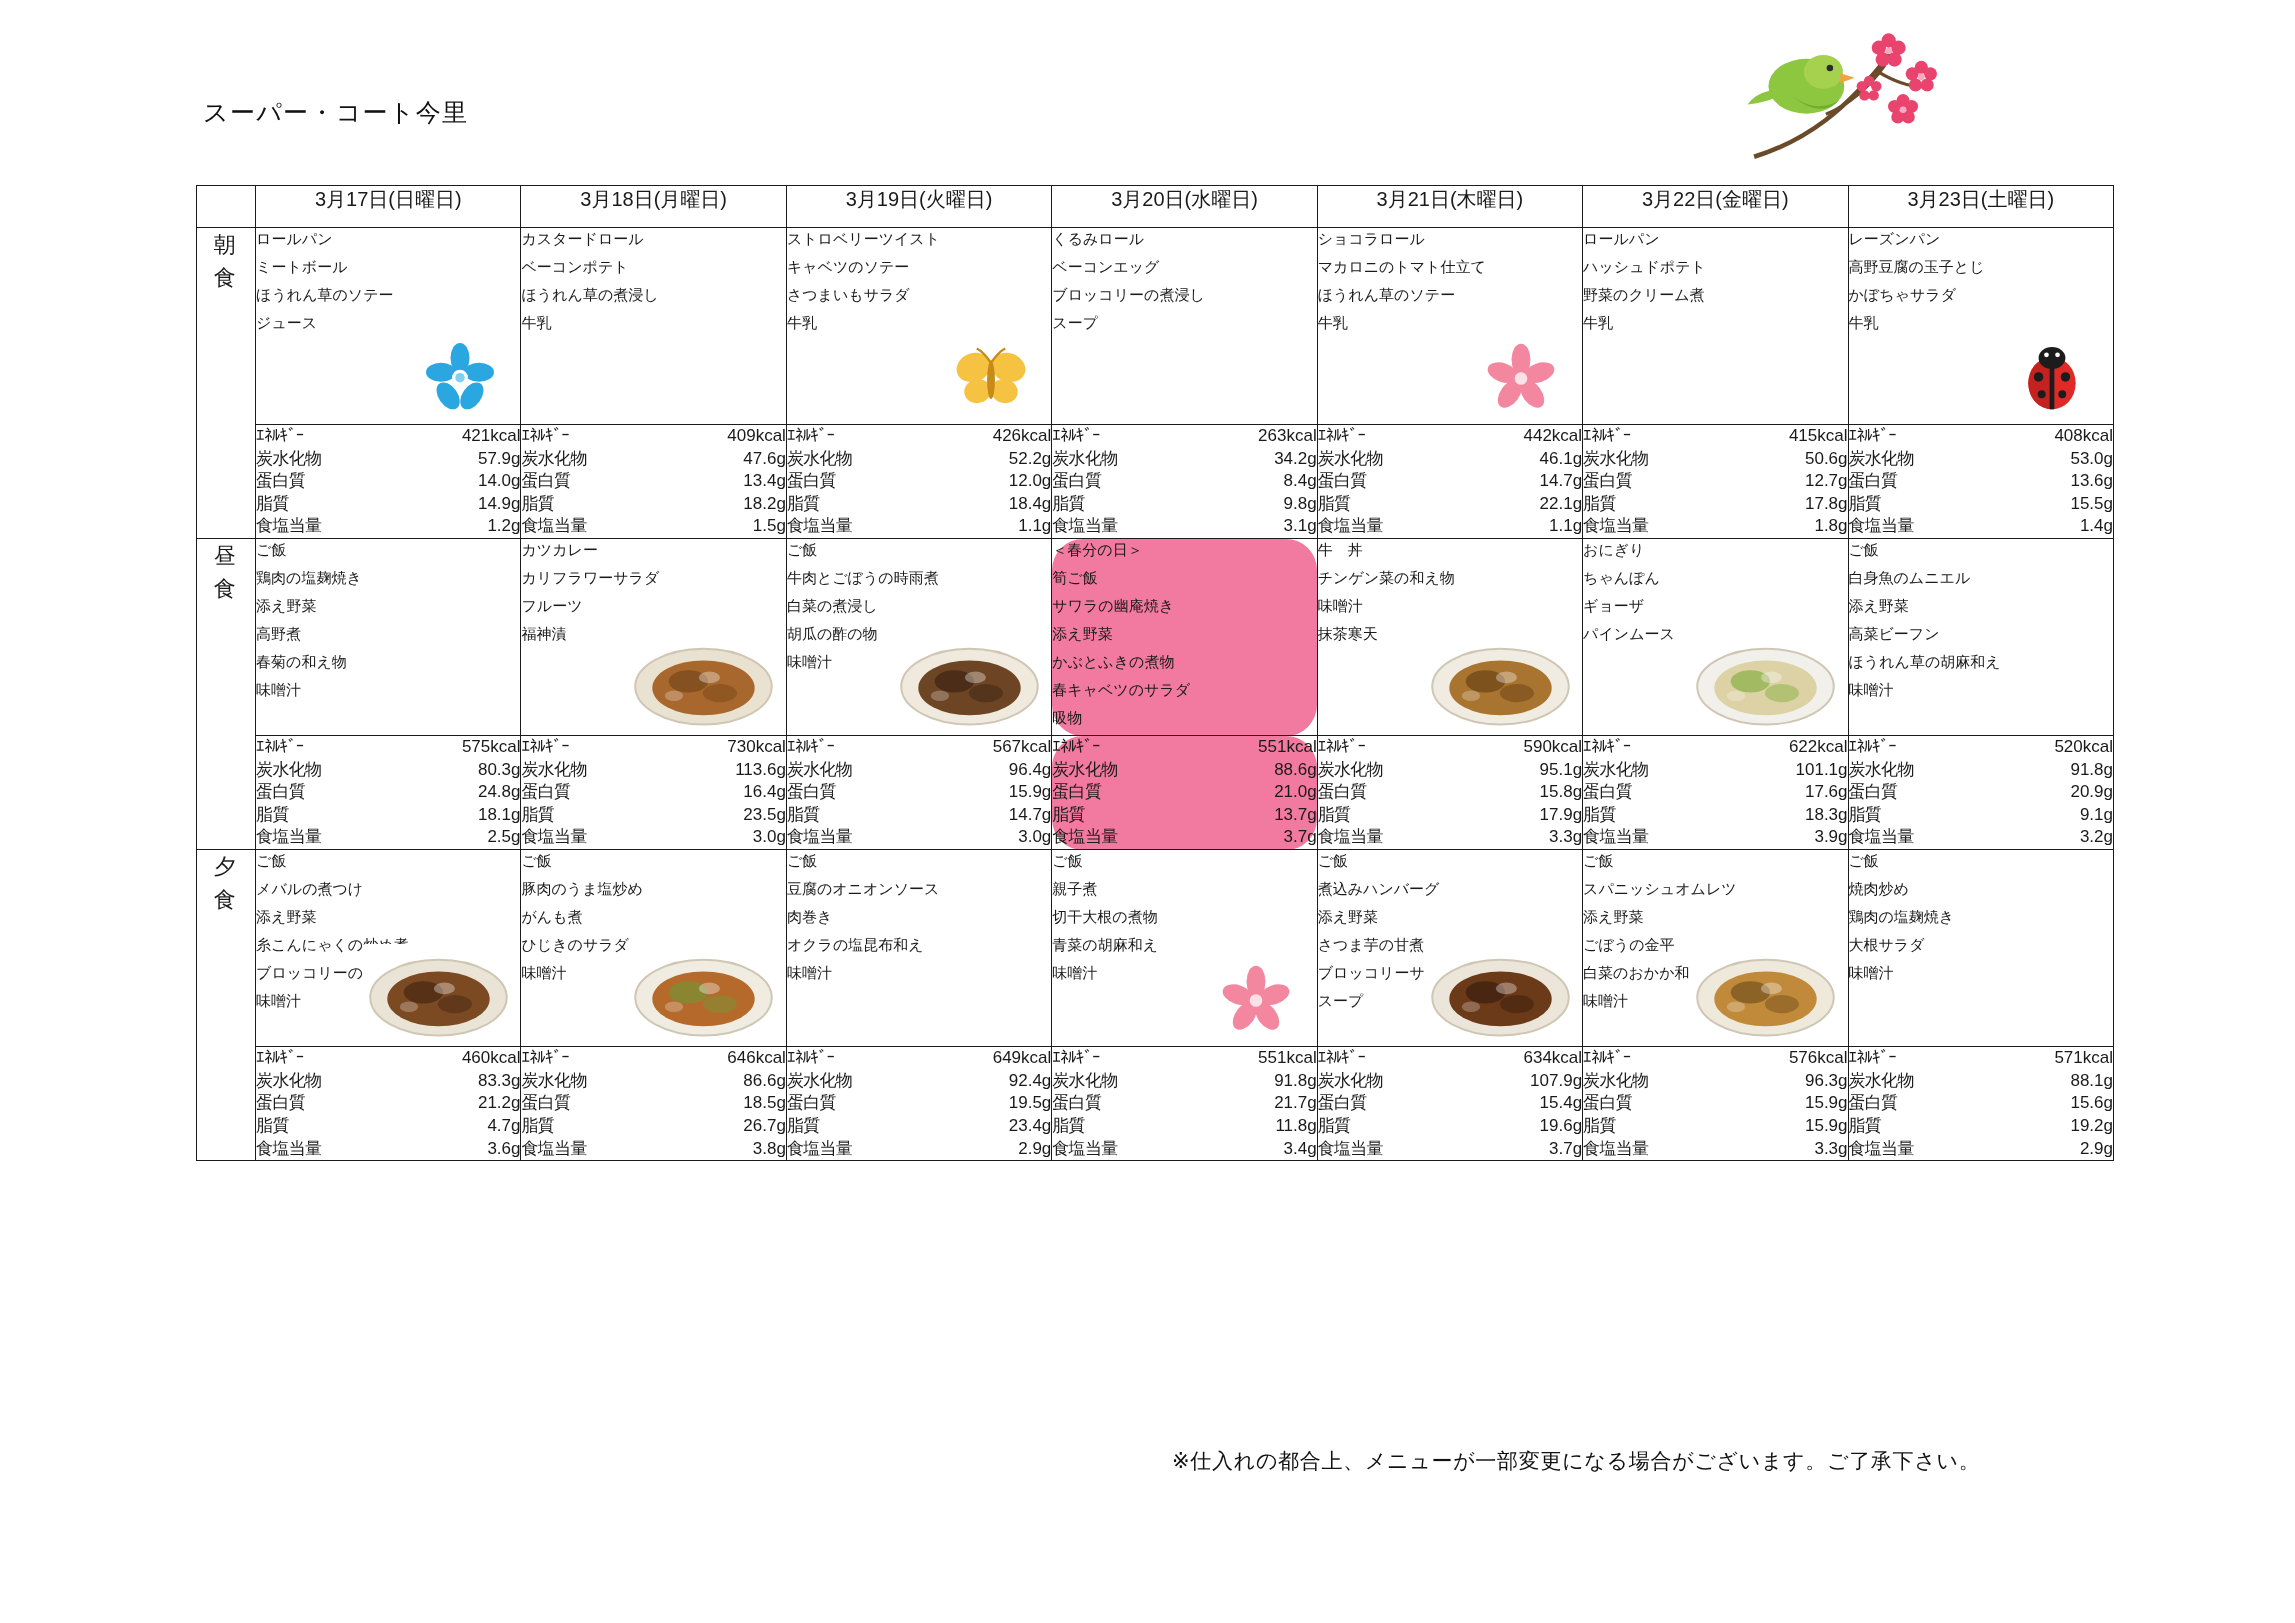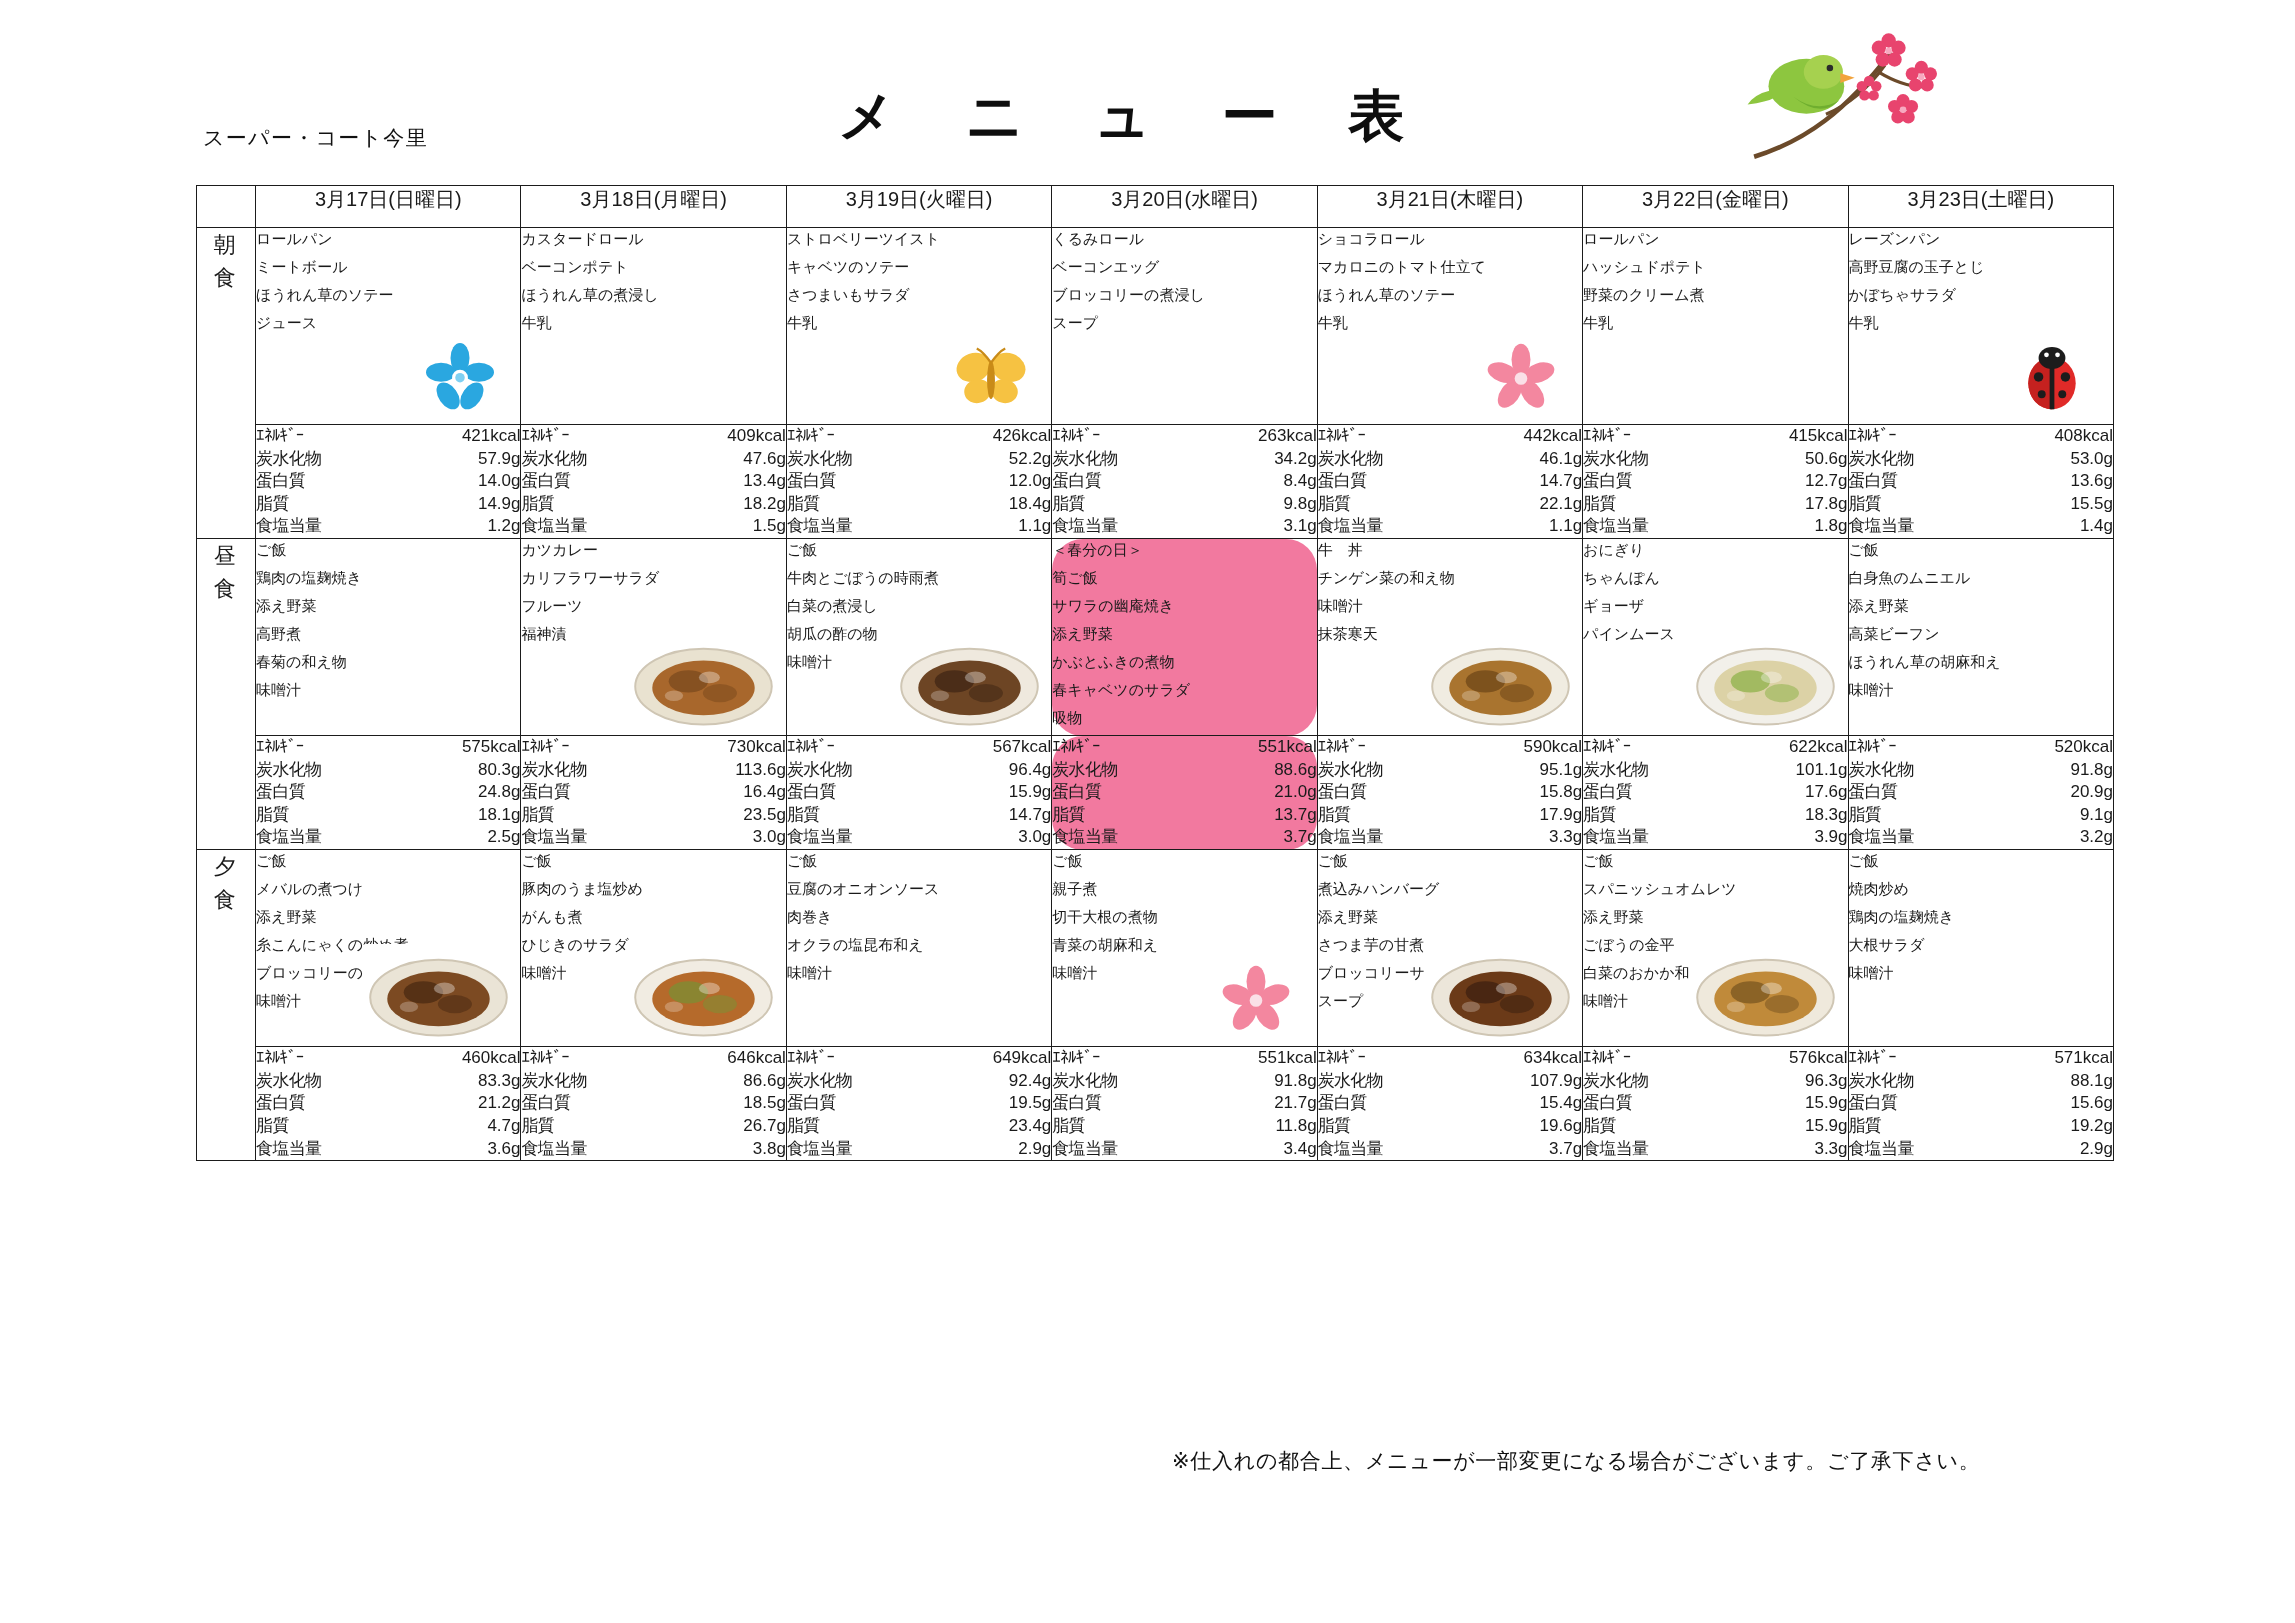--- a/index.html
+++ b/index.html
@@ -19,22 +19,22 @@
   
   #header {
     position: absolute;
     left: 0; top: 0;
     width: 2295px;
     height: 177px;
   }
   #facility-name {
     position: absolute;
     left: 203px;
-    top: 124px;
-    font-size: 21px;
+    top: 96px;
+    font-size: 25px;
     letter-spacing: 1.3px;
     color: #111;
     white-space: nowrap;
   }
   #doc-title {
     position: absolute;
     left: 838px;
     top: 79px;
     font-size: 56px;
     font-weight: 700;
@@ -150,21 +150,20 @@
     letter-spacing: 0.7px;
     white-space: nowrap;
     color: #111;
   }
 </style>
 </head>
 <body>
 
 <div id="header">
   <div id="facility-name">スーパー・コート今里</div>
-  <div id="doc-title">メ ニ ュ ー 表</div>
   <div id="header-deco">
     <svg viewBox="0 0 320 220" width="209" height="144">
 
       <path d="M40 200 C 120 175, 180 130, 250 40" stroke="#6b4a2a" stroke-width="7" fill="none"></path>
       <path d="M150 135 C 185 120, 215 95, 240 60" stroke="#6b4a2a" stroke-width="5" fill="none"></path>
       <path d="M230 70 C 255 85, 280 95, 305 92" stroke="#6b4a2a" stroke-width="5" fill="none"></path>
 
       <g fill="#e8446e">
         <g transform="translate(246,38)">
           <circle cx="0" cy="-16" r="11"></circle>

